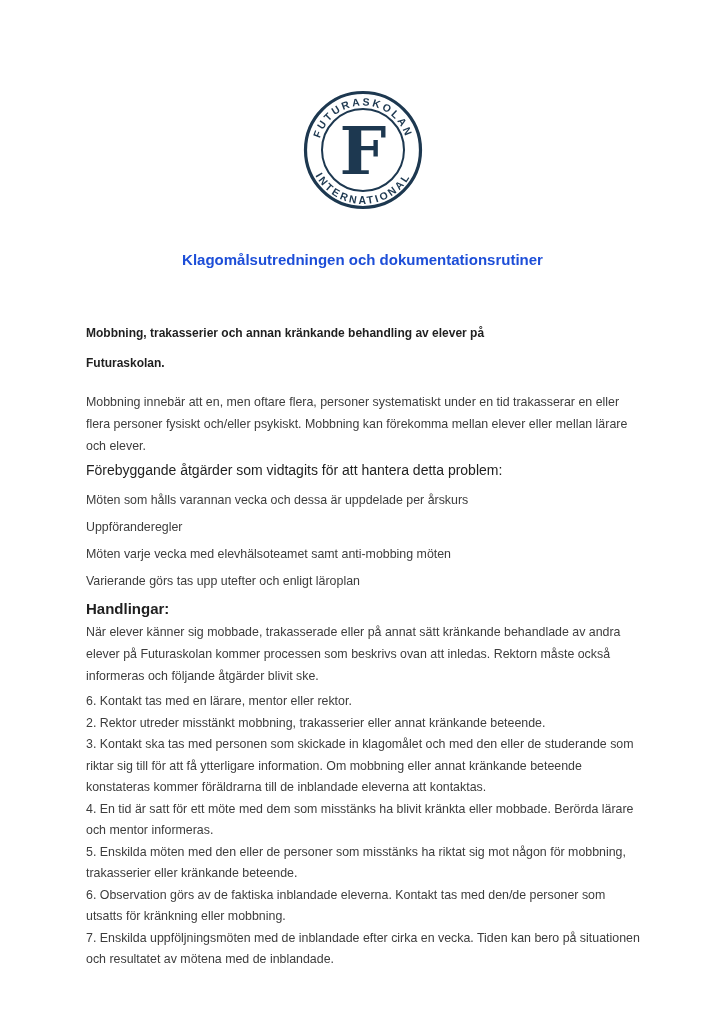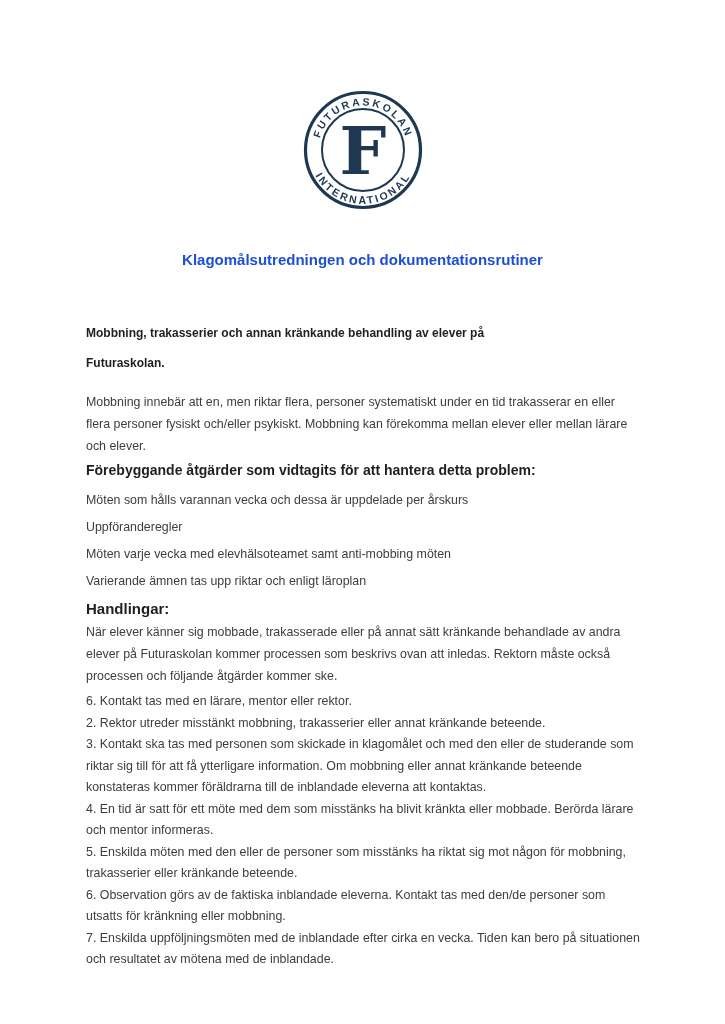--- a/index.html
+++ b/index.html
@@ -45,21 +45,21 @@
     color: #1f1f1f;
   }
   .h-mobbning .line { line-height: 30px; }
 
   .p-definition { margin-top: 13px; font-size: 12.4px; }
   .p-definition .line { line-height: 22px; }
 
   .h-forebyggande {
     margin-top: 1px;
     font-size: 14px;
-    font-weight: bold;
+    font-weight: normal;
     color: #1f1f1f;
     line-height: 24px;
   }
 
   .measures { margin-top: 7px; font-size: 12.4px; }
   .measures .line { line-height: 22px; margin-bottom: 5px; }
 
   .h-handlingar {
     margin-top: 1px;
     font-size: 15px;
@@ -100,40 +100,40 @@
   <div class="title">Klagomålsutredningen och dokumentationsrutiner</div>
 
   <div class="content">
 
     <div class="h-mobbning">
         <div class="line">Mobbning, trakasserier och annan kränkande behandling av elever på</div>
         <div class="line">Futuraskolan.</div>
       </div>
 
     <div class="p-definition">
-        <div class="line">Mobbning innebär att en, men riktar flera, personer systematiskt under en tid trakasserar en eller</div>
+        <div class="line">Mobbning innebär att en, men oftare flera, personer systematiskt under en tid trakasserar en eller</div>
         <div class="line">flera personer fysiskt och/eller psykiskt. Mobbning kan förekomma mellan elever eller mellan lärare</div>
         <div class="line">och elever.</div>
       </div>
 
     <div class="h-forebyggande">Förebyggande åtgärder som vidtagits för att hantera detta problem:</div>
 
     <div class="measures">
         <div class="line">Möten som hålls varannan vecka och dessa är uppdelade per årskurs</div>
         <div class="line">Uppföranderegler</div>
         <div class="line">Möten varje vecka med elevhälsoteamet samt anti-mobbing möten</div>
-        <div class="line">Varierande ämnen tas upp riktar och enligt läroplan</div>
+        <div class="line">Varierande görs tas upp utefter och enligt läroplan</div>
       </div>
 
     <div class="h-handlingar">Handlingar:</div>
 
     <div class="p-intro">
         <div class="line">När elever känner sig mobbade, trakasserade eller på annat sätt kränkande behandlade av andra</div>
         <div class="line">elever på Futuraskolan kommer processen som beskrivs ovan att inledas. Rektorn måste också</div>
-        <div class="line">processen och följande åtgärder kommer ske.</div>
+        <div class="line">informeras och följande åtgärder blivit ske.</div>
       </div>
 
     <div class="steps">
         <div class="line">6. Kontakt tas med en lärare, mentor eller rektor.</div>
         <div class="line">2. Rektor utreder misstänkt mobbning, trakasserier eller annat kränkande beteende.</div>
         <div class="line">3. Kontakt ska tas med personen som skickade in klagomålet och med den eller de studerande som</div>
         <div class="line">riktar sig till för att få ytterligare information. Om mobbning eller annat kränkande beteende</div>
         <div class="line">konstateras kommer föräldrarna till de inblandade eleverna att kontaktas.</div>
         <div class="line">4. En tid är satt för ett möte med dem som misstänks ha blivit kränkta eller mobbade. Berörda lärare</div>
         <div class="line">och mentor informeras.</div>

